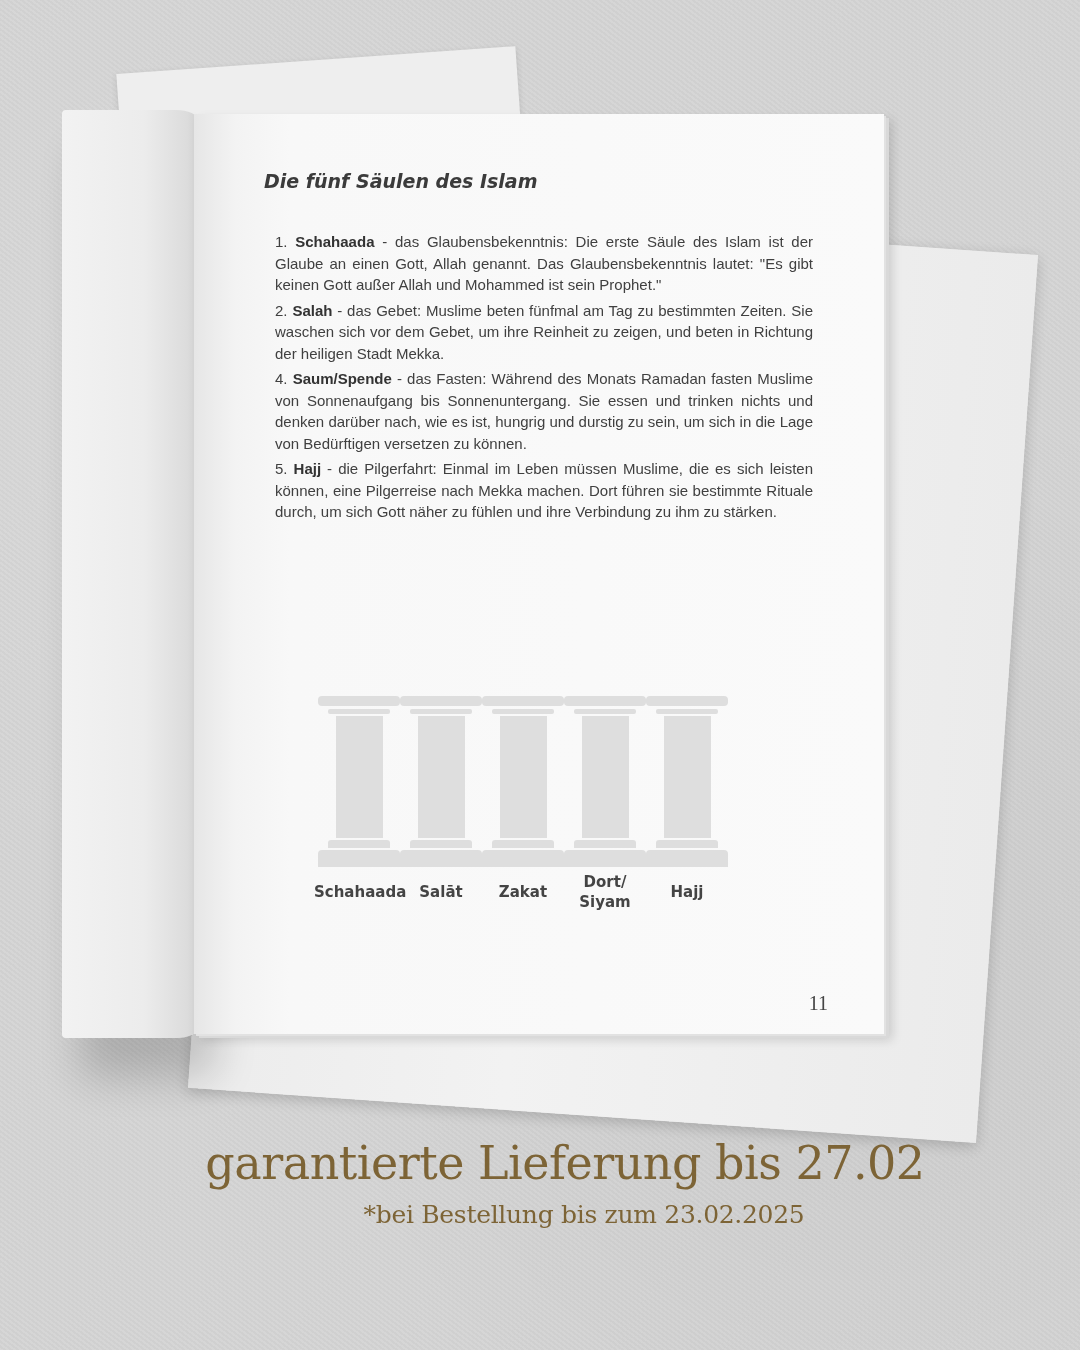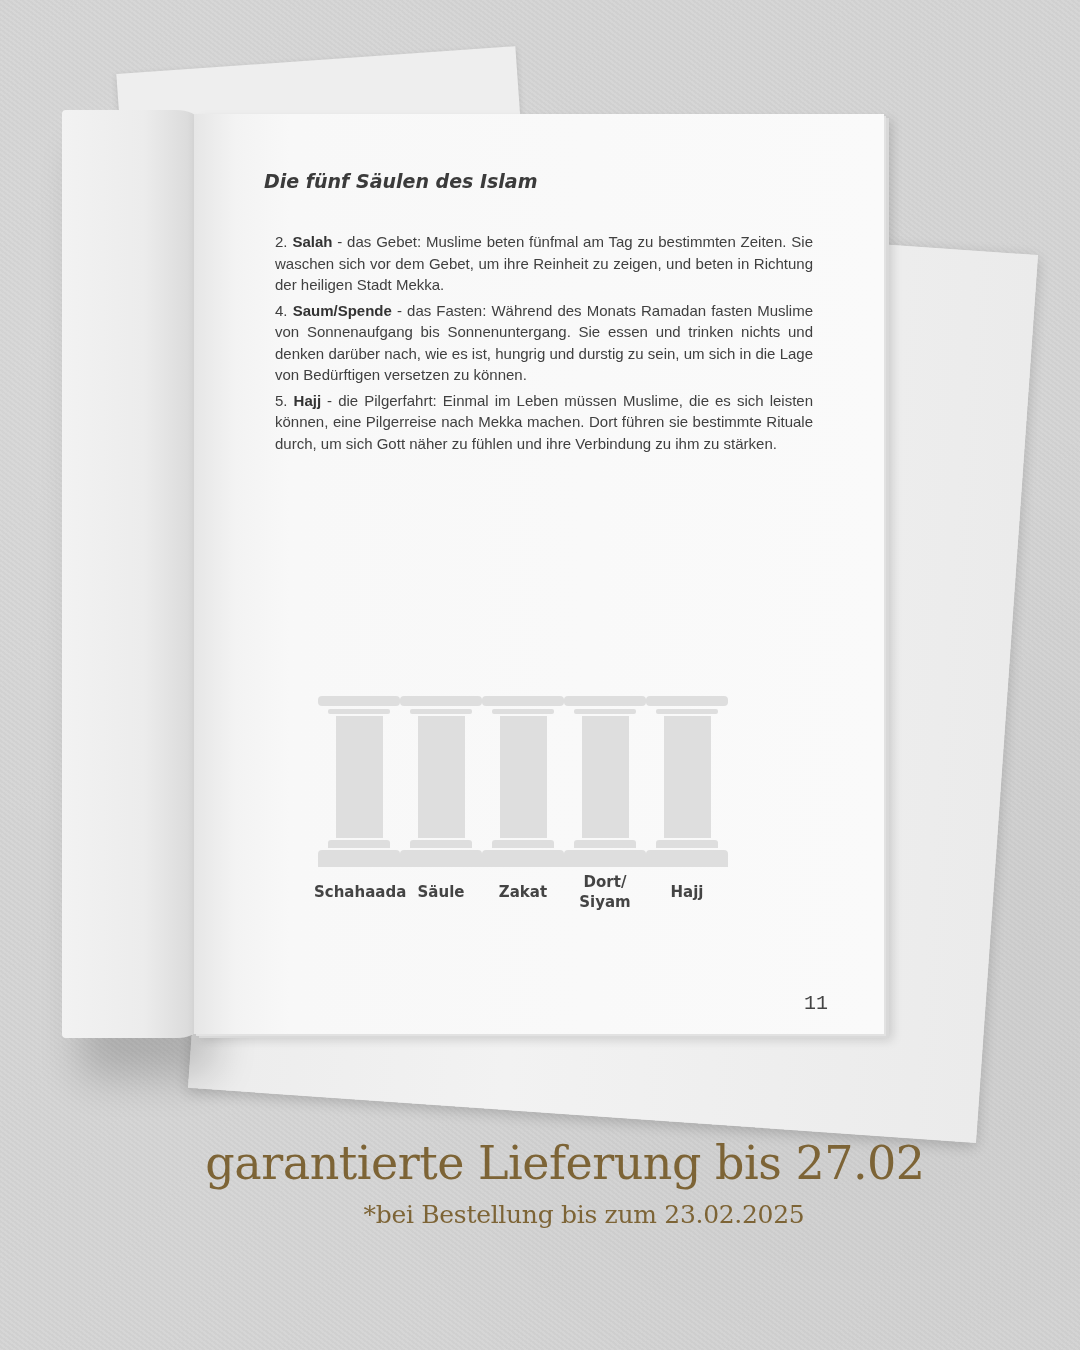--- a/index.html
+++ b/index.html
@@ -59,21 +59,21 @@
   .pillar .base-top { position: absolute; left: 10px; top: 144px; width: 62px; height: 8px; background: #dedede; border-radius: 3px 3px 0 0; }
   .pillar .plinth { position: absolute; left: 0; top: 154px; width: 82px; height: 17px; background: #dedede; border-radius: 4px 4px 0 0; }
   .labels { position: absolute; left: 120px; top: 758px; width: 430px; height: 50px; }
   .label {
     position: absolute; width: 90px; text-align: center;
     font-weight: bold; font-size: 15px; line-height: 20px; color: #444;
     font-family: "DejaVu Sans", sans-serif;
   }
   .page-number {
     position: absolute; right: 56px; top: 878px;
-    font-size: 20px; color: #444; font-family: Liberation Mono, monospace;
+    font-size: 20px; color: #444; font-family: Liberation Serif, serif;
   }
   .promo-title {
     position: absolute; left: 0; width: 1130px; top: 1136px; text-align: center;
     font-family: "DejaVu Serif", serif; font-size: 46px; color: #7d6436;
     letter-spacing: -0.5px;
   }
   .promo-sub {
     position: absolute; left: 0; width: 1168px; top: 1200px; text-align: center;
     font-family: "DejaVu Serif", serif; font-size: 25px; color: #7d6436;
     letter-spacing: -0.3px;
@@ -84,20 +84,21 @@
 
 <div class="sheet sheet-back-top"></div>
 <div class="sheet sheet-back-right"></div>
 
 <div class="left-page"></div>
 
 <div class="right-page">
   <div class="page-title">Die fünf Säulen des Islam</div>
 
   <div class="pillars-text">
+    <p><span>1.</span> <b>Schahaada</b><span> - das Glaubensbekenntnis: Die erste Säule des Islam ist der Glaube an einen Gott, Allah genannt. Das Glaubensbekenntnis lautet: "Es gibt keinen Gott außer Allah und Mohammed ist sein Prophet."</span></p>
     <p><span>2.</span> <b>Salah</b><span> - das Gebet: Muslime beten fünfmal am Tag zu bestimmten Zeiten. Sie waschen sich vor dem Gebet, um ihre Reinheit zu zeigen, und beten in Richtung der heiligen Stadt Mekka.</span></p>
     <p><span>4.</span> <b>Saum/Spende</b><span> - das Fasten: Während des Monats Ramadan fasten Muslime von Sonnenaufgang bis Sonnenuntergang. Sie essen und trinken nichts und denken darüber nach, wie es ist, hungrig und durstig zu sein, um sich in die Lage von Bedürftigen versetzen zu können.</span></p>
     <p><span>5.</span> <b>Hajj</b><span> - die Pilgerfahrt: Einmal im Leben müssen Muslime, die es sich leisten können, eine Pilgerreise nach Mekka machen. Dort führen sie bestimmte Rituale durch, um sich Gott näher zu fühlen und ihre Verbindung zu ihm zu stärken.</span></p>
   </div>
 
   <div class="diagram">
     <div class="pillar" style="left:0px">
       <div class="cap"></div>
         <div class="abacus"></div>
         <div class="shaft"></div>
@@ -129,21 +130,21 @@
       <div class="cap"></div>
         <div class="abacus"></div>
         <div class="shaft"></div>
         <div class="base-top"></div>
         <div class="plinth"></div>
     </div>
   </div>
 
   <div class="labels">
     <div class="label" style="left:0px; top:10px;">Schahaada</div>
-    <div class="label" style="left:82px; top:10px;">Säule</div>
+    <div class="label" style="left:82px; top:10px;">Salāt</div>
     <div class="label" style="left:164px; top:10px;">Zakat</div>
     <div class="label" style="left:246px; top:0px; white-space:pre-line;">Dort/
 Siyam</div>
     <div class="label" style="left:328px; top:10px;">Hajj</div>
   </div>
 
   <div class="page-number">11</div>
 </div>
 
 <div class="promo-title">garantierte Lieferung bis 27.02</div>

